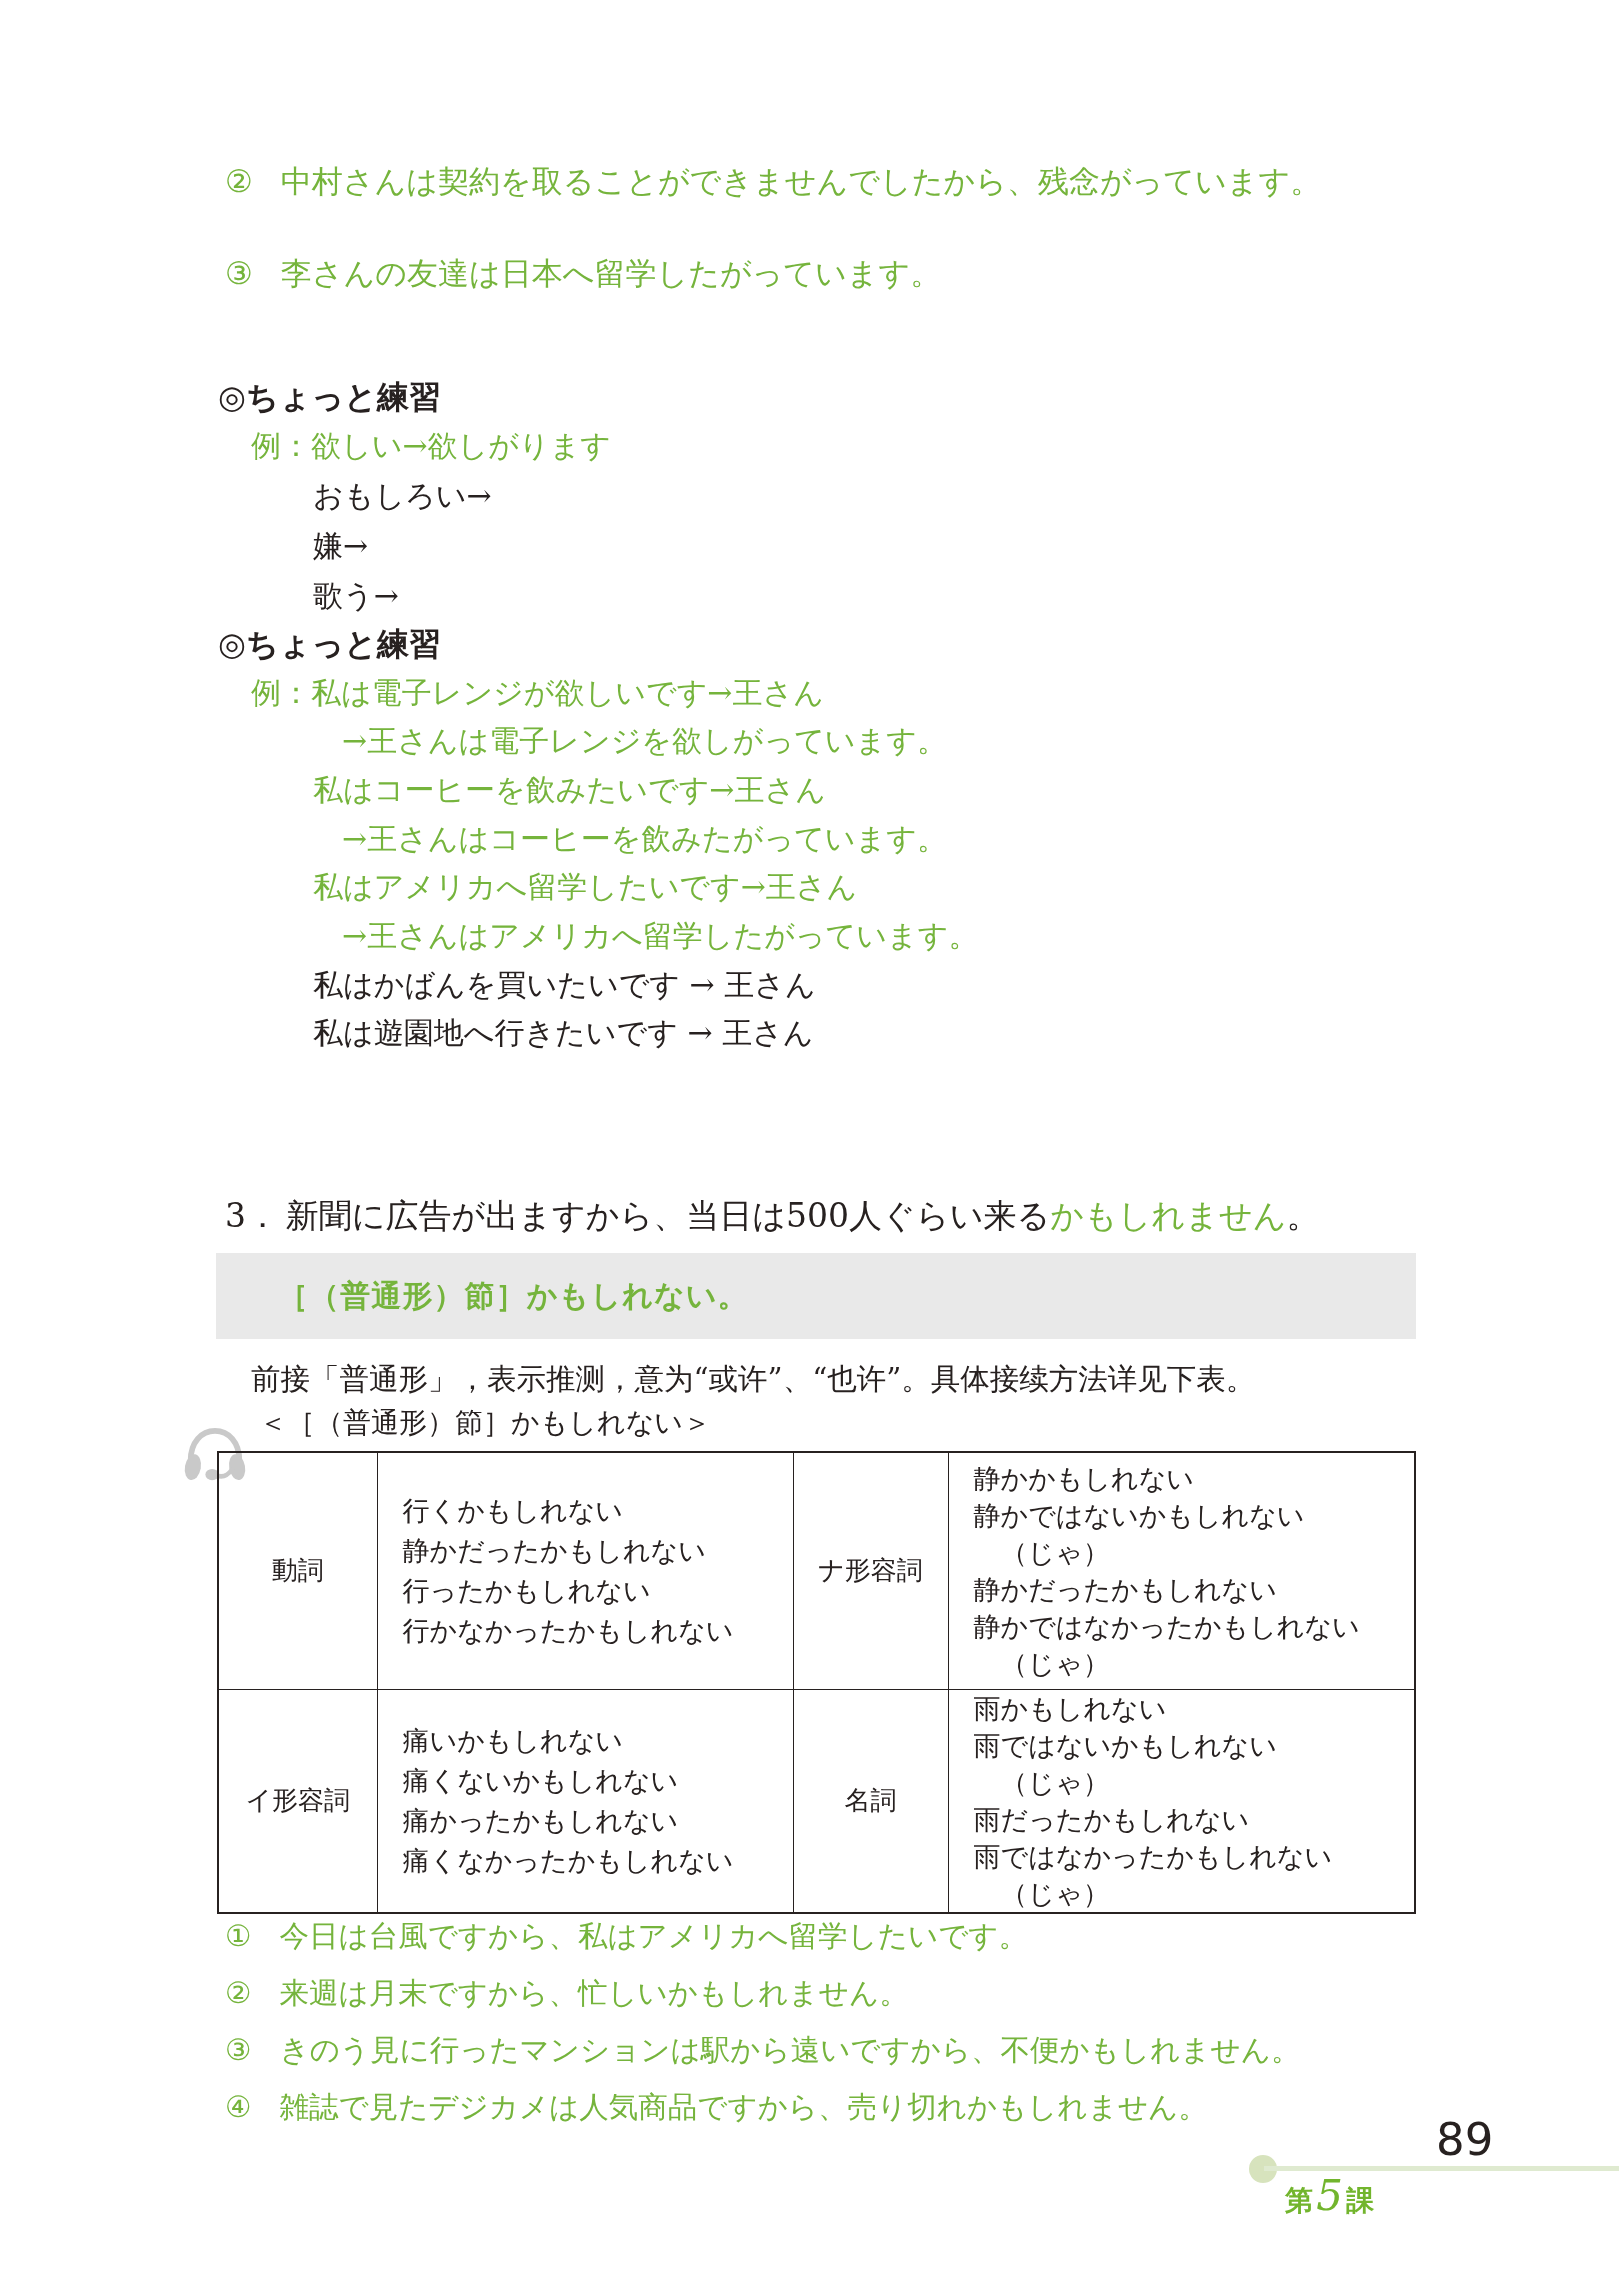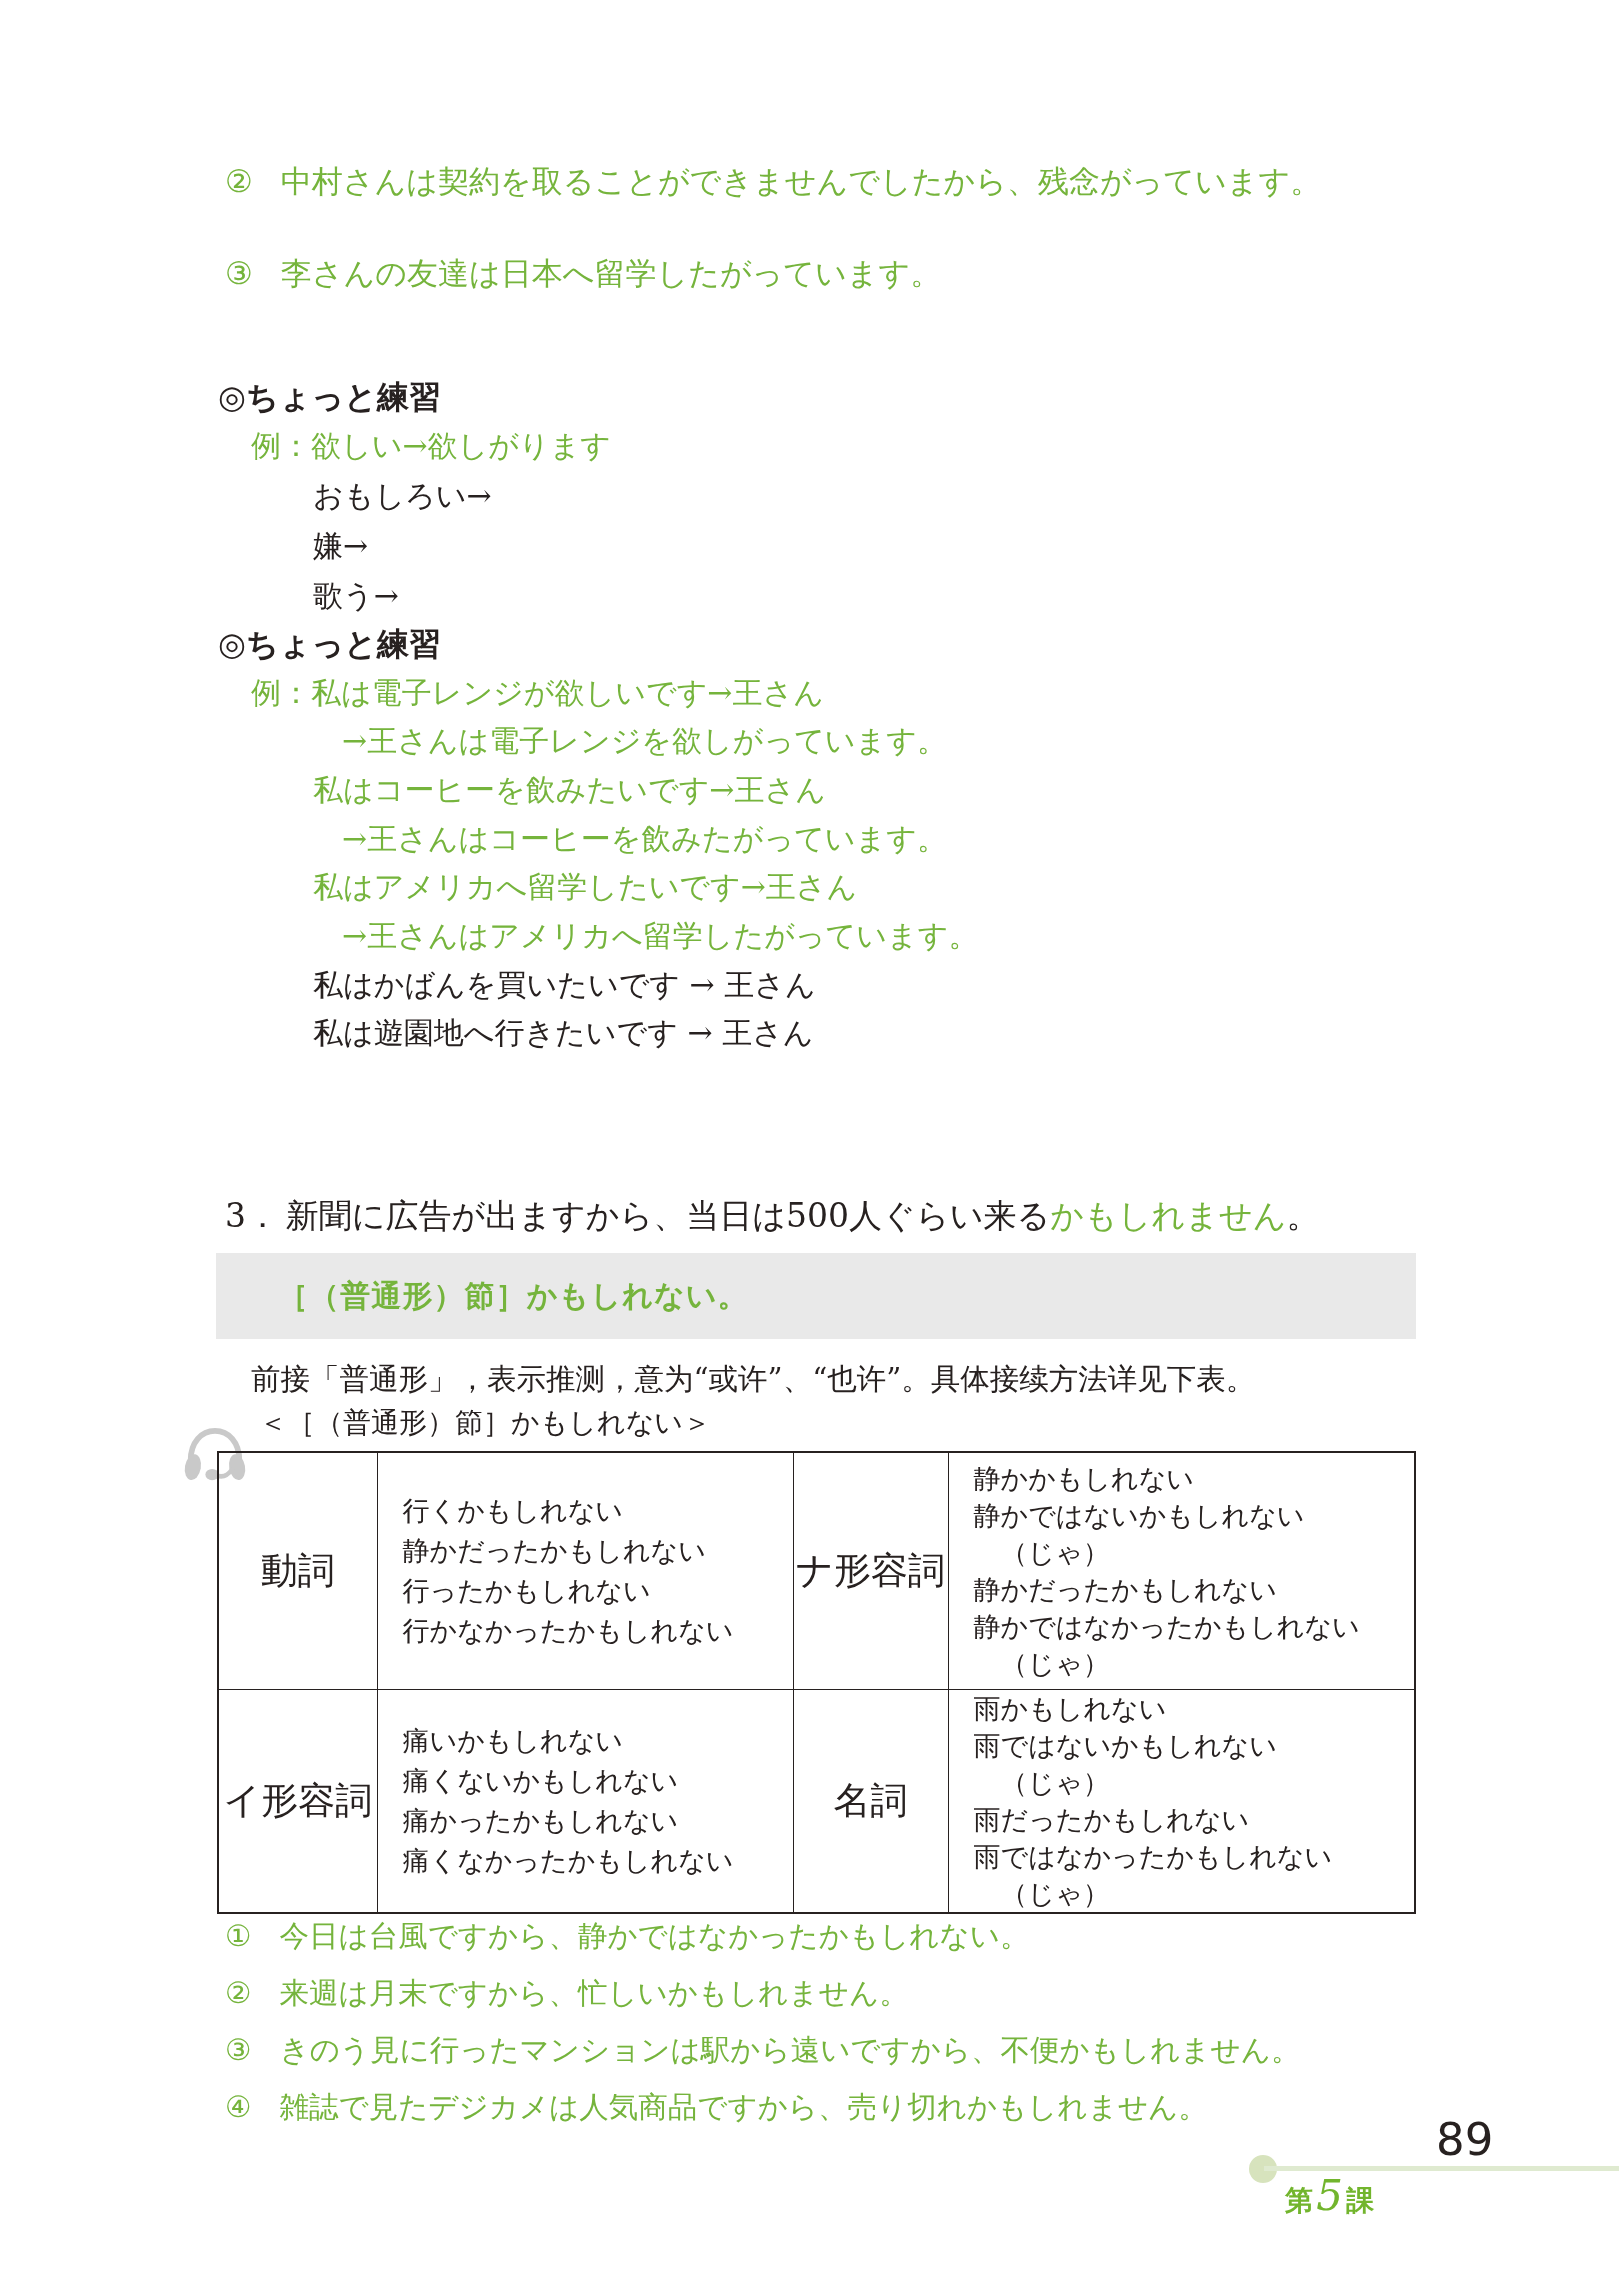--- a/index.html
+++ b/index.html
@@ -44,21 +44,21 @@
   
   .rule-box{position:absolute;left:216px;top:1253px;width:1200px;height:86px;background:var(--box-gray);display:flex;align-items:center}
   .rule-box .rule-text{margin-left:62px;font-family:"DejaVu Sans","Liberation Sans",sans-serif;font-weight:bold;font-size:30px;color:var(--green-text);letter-spacing:1.1px;white-space:nowrap}
 
   .explain{position:absolute;left:251px;top:1363px;font-size:29.5px;line-height:33px;white-space:nowrap}
   .tcaption{position:absolute;left:259px;top:1407px;font-size:28px;line-height:32px;white-space:nowrap}
 
   
   .conj{position:absolute;left:217px;top:1451px;border-collapse:collapse;border:2.8px solid var(--ink);table-layout:fixed}
   .conj td{border:1.7px solid var(--ink);vertical-align:middle;font-size:27px}
-  .conj .hdr{text-align:center;font-size:37px}
+  .conj .hdr{text-align:center;font-size:26px}
   .conj .forms-l{padding-left:25px}
   .conj .forms-r{padding-left:25px}
   .conj .forms-l .fl{line-height:40px;white-space:nowrap}
   .conj .forms-r .fl{line-height:37px;white-space:nowrap}
   .r1 td{height:237px}
   .r2 td{height:220px}
 
   
   .headset{position:absolute;left:181px;top:1423px}
 
@@ -170,21 +170,21 @@
           <div class="fl">雨だったかもしれない</div>
           <div class="fl">雨ではなかったかもしれない</div>
           <div class="fl">　（じゃ）</div>
         </td>
       </tr>
     </tbody>
   </table>
 
   <section class="bottom-items">
     <div class="line green">
-      <span class="num">①</span><span>今日は台風ですから、静かではなかったかもしれない。</span>
+      <span class="num">①</span><span>今日は台風ですから、私はアメリカへ留学したいです。</span>
     </div>
     <div class="line green">
       <span class="num">②</span><span>来週は月末ですから、忙しいかもしれません。</span>
     </div>
     <div class="line green">
       <span class="num">③</span><span>きのう見に行ったマンションは駅から遠いですから、不便かもしれません。</span>
     </div>
     <div class="line green">
       <span class="num">④</span><span>雑誌で見たデジカメは人気商品ですから、売り切れかもしれません。</span>
     </div>

